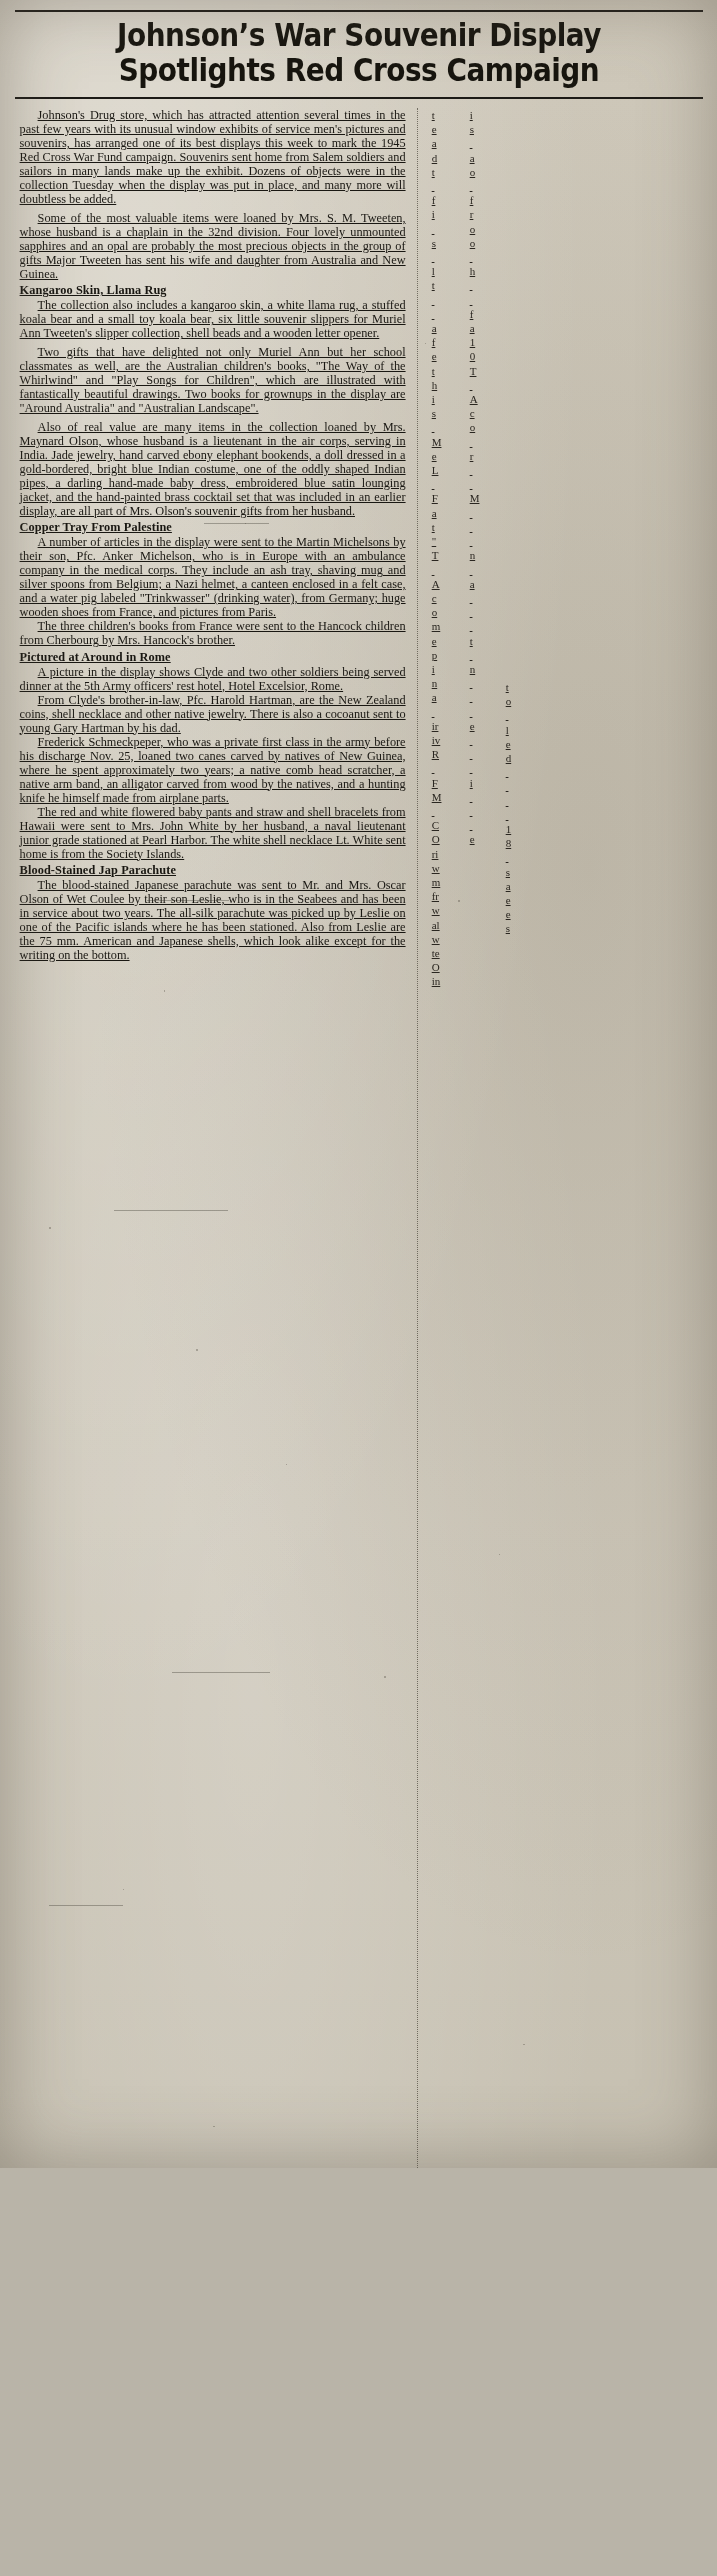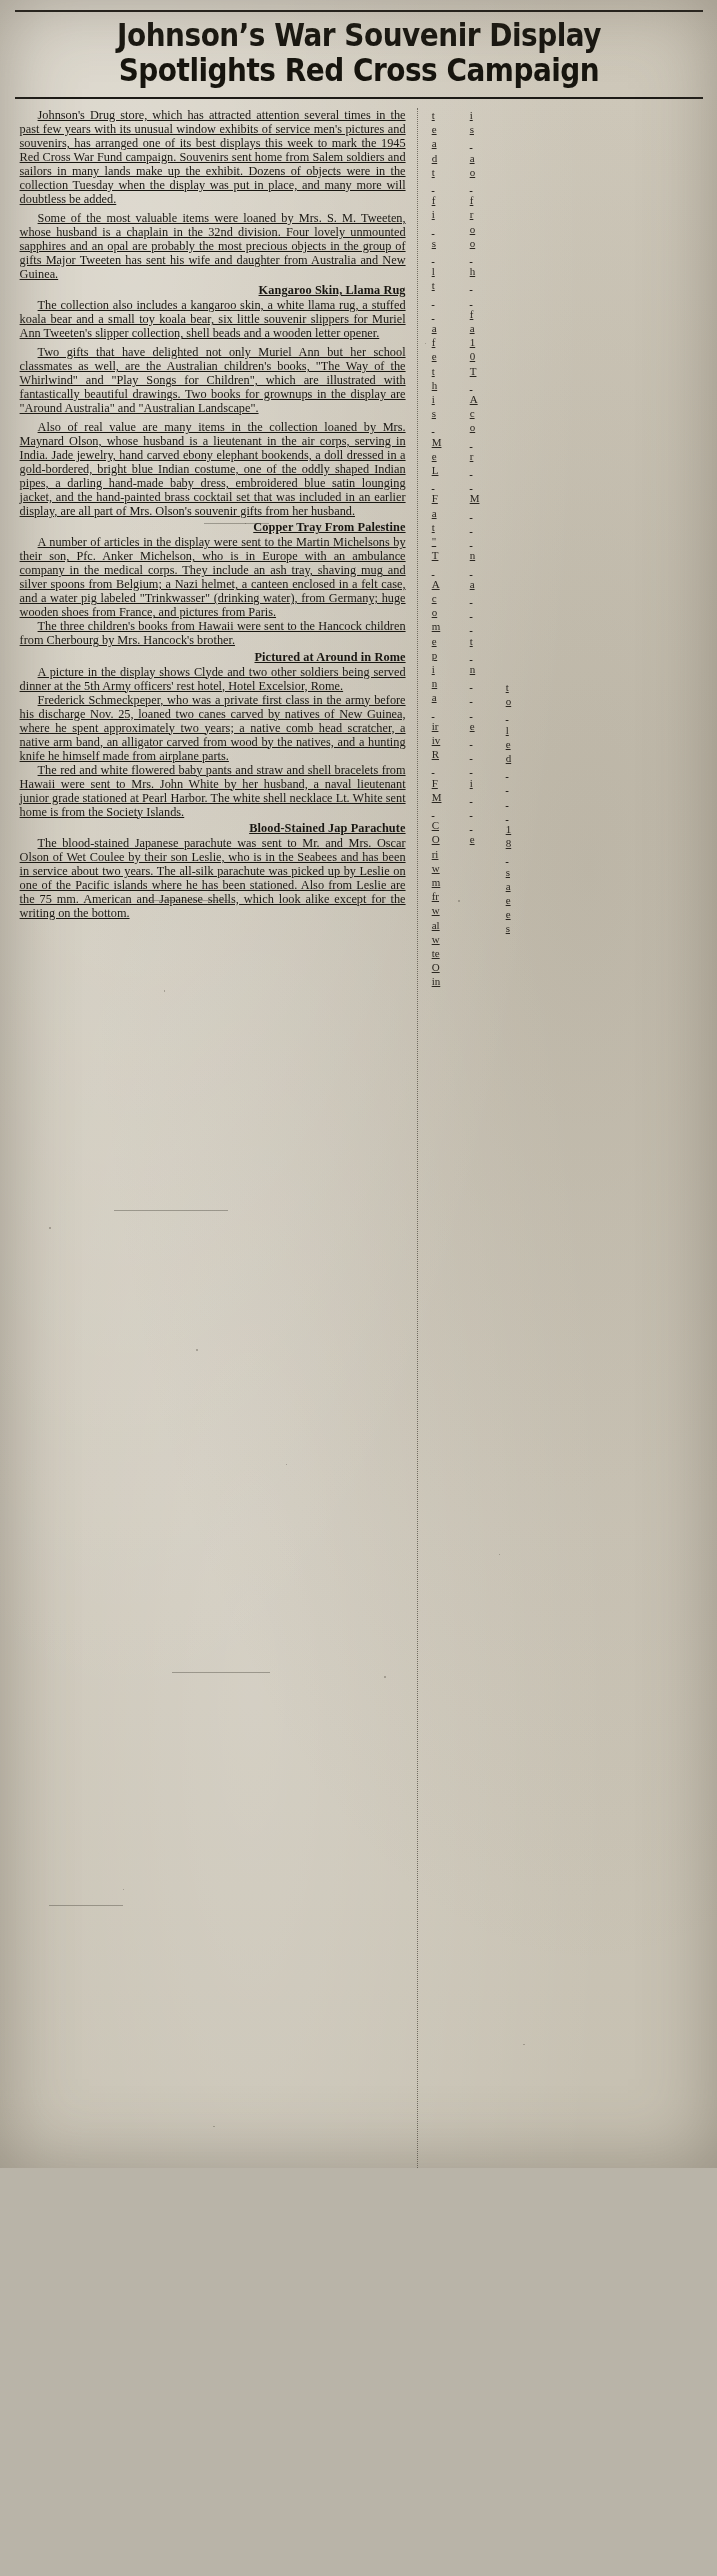--- a/index.html
+++ b/index.html
@@ -116,21 +116,21 @@
     font-size: 11px;
     line-height: 14.2px;
     color: #2a2620;
     text-align: left;
   }
   p {
     margin: 0;
     text-indent: 18px;
   }
   .subhead {
-    text-align: right;
+    text-align: left;
     font-weight: bold;
     font-size: 12.3px;
     margin: 2.5px 0 0.8px 0;
     text-indent: 0;
     letter-spacing: 0.1px;
   }
   .frag-line { white-space: pre; }
   .spacer-6 { height: 4.9px; }
 
   
@@ -166,23 +166,24 @@
       <div class="spacer-6"></div>
       <p>Some of the most valuable items were loaned by Mrs. S. M. Tweeten, whose husband is a chaplain in the 32nd division. Four lovely unmounted sapphires and an opal are probably the most precious objects in the group of gifts Major Tweeten has sent his wife and daughter from Australia and New Guinea.</p>
       <p class="subhead">Kangaroo Skin, Llama Rug</p>
       <p>The collection also includes a kangaroo skin, a white llama rug, a stuffed koala bear and a small toy koala bear, six little souvenir slippers for Muriel Ann Tweeten's slipper collection, shell beads and a wooden letter opener.</p>
       <div class="spacer-6"></div>
       <p>Two gifts that have delighted not only Muriel Ann but her school classmates as well, are the Australian children's books, "The Way of the Whirlwind" and "Play Songs for Children", which are illustrated with fantastically beautiful drawings. Two books for grownups in the display are "Around Australia" and "Australian Landscape".</p>
       <div class="spacer-6"></div>
       <p>Also of real value are many items in the collection loaned by Mrs. Maynard Olson, whose husband is a lieutenant in the air corps, serving in India. Jade jewelry, hand carved ebony elephant bookends, a doll dressed in a gold-bordered, bright blue Indian costume, one of the oddly shaped Indian pipes, a darling hand-made baby dress, embroidered blue satin lounging jacket, and the hand-painted brass cocktail set that was included in an earlier display, are all part of Mrs. Olson's souvenir gifts from her husband.</p>
       <p class="subhead">Copper Tray From Palestine</p>
       <p>A number of articles in the display were sent to the Martin Michelsons by their son, Pfc. Anker Michelson, who is in Europe with an ambulance company in the medical corps. They include an ash tray, shaving mug and silver spoons from Belgium; a Nazi helmet, a canteen enclosed in a felt case, and a water pig labeled "Trinkwasser" (drinking water), from Germany; huge wooden shoes from France, and pictures from Paris.</p>
-      <p>The three children's books from Hawaii were sent to the Hancock children from Cherbourg by Mrs. Hancock's brother.</p>
+      <p>The three children's books from France were sent to the Hancock children from Cherbourg by Mrs. Hancock's brother.</p>
       <p class="subhead">Pictured at Around in Rome</p>
       <p>A picture in the display shows Clyde and two other soldiers being served dinner at the 5th Army officers' rest hotel, Hotel Excelsior, Rome.</p>
+      <p>From Clyde's brother-in-law, Pfc. Harold Hartman, are the New Zealand coins, shell necklace and other native jewelry. There is also a cocoanut sent to young Gary Hartman by his dad.</p>
       <p>Frederick Schmeckpeper, who was a private first class in the army before his discharge Nov. 25, loaned two canes carved by natives of New Guinea, where he spent approximately two years; a native comb head scratcher, a native arm band, an alligator carved from wood by the natives, and a hunting knife he himself made from airplane parts.</p>
       <p>The red and white flowered baby pants and straw and shell bracelets from Hawaii were sent to Mrs. John White by her husband, a naval lieutenant junior grade stationed at Pearl Harbor. The white shell necklace Lt. White sent home is from the Society Islands.</p>
       <p class="subhead">Blood-Stained Jap Parachute</p>
       <p>The blood-stained Japanese parachute was sent to Mr. and Mrs. Oscar Olson of Wet Coulee by their son Leslie, who is in the Seabees and has been in service about two years. The all-silk parachute was picked up by Leslie on one of the Pacific islands where he has been stationed. Also from Leslie are the 75 mm. American and Japanese shells, which look alike except for the writing on the bottom.</p>
     </div>
 
     <div class="col-rule"></div>
 
     <div class="col col-frag-a" style="top: 0px;">
         <div class="frag-line">t</div>

